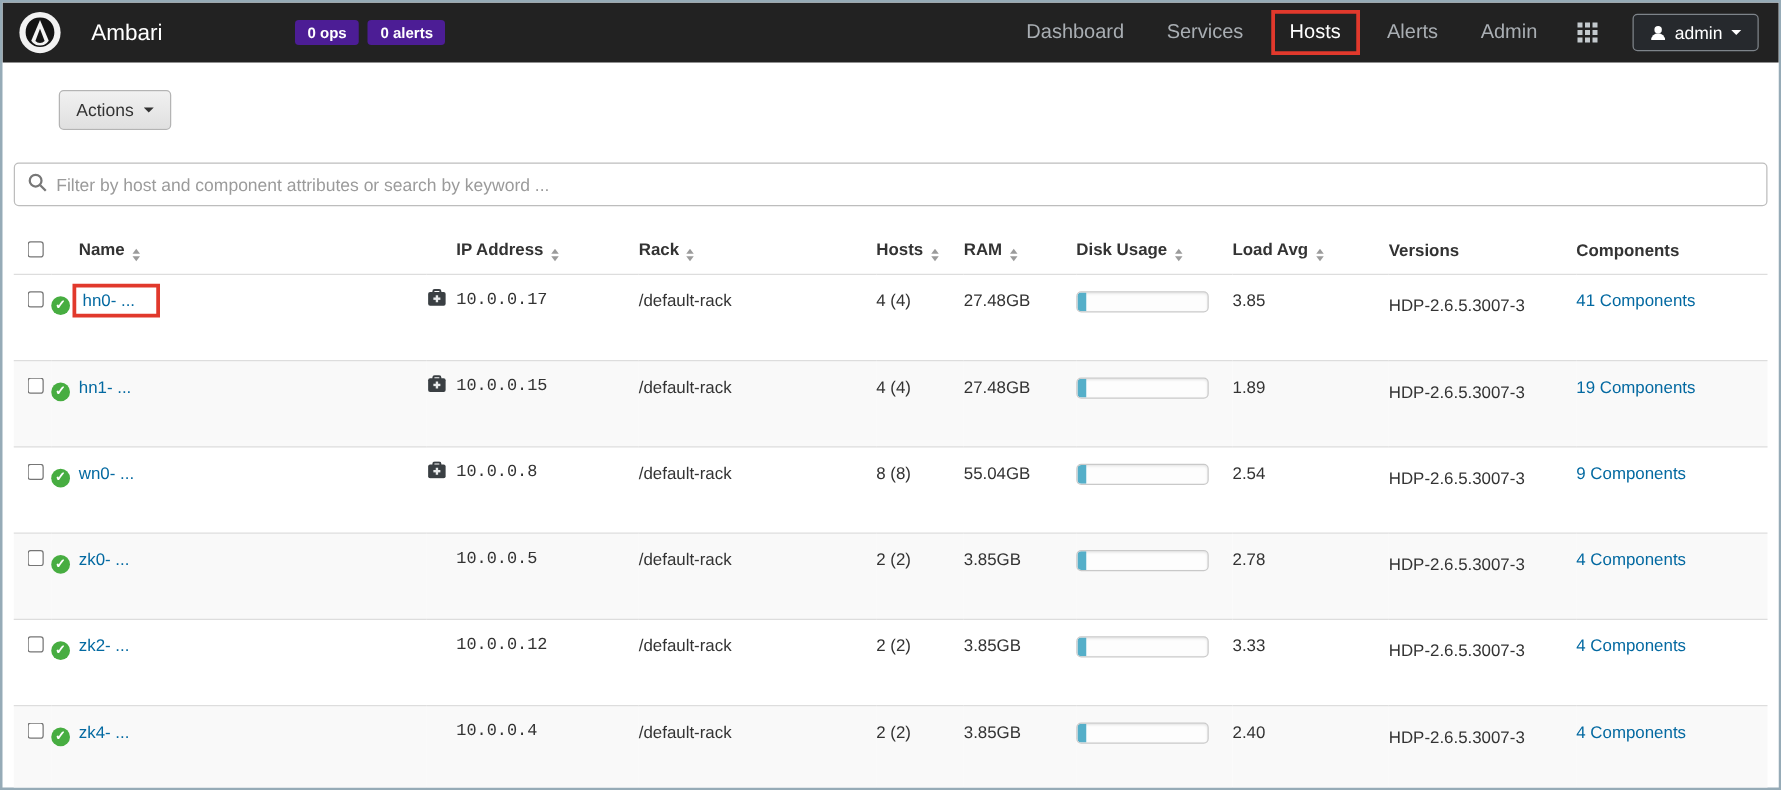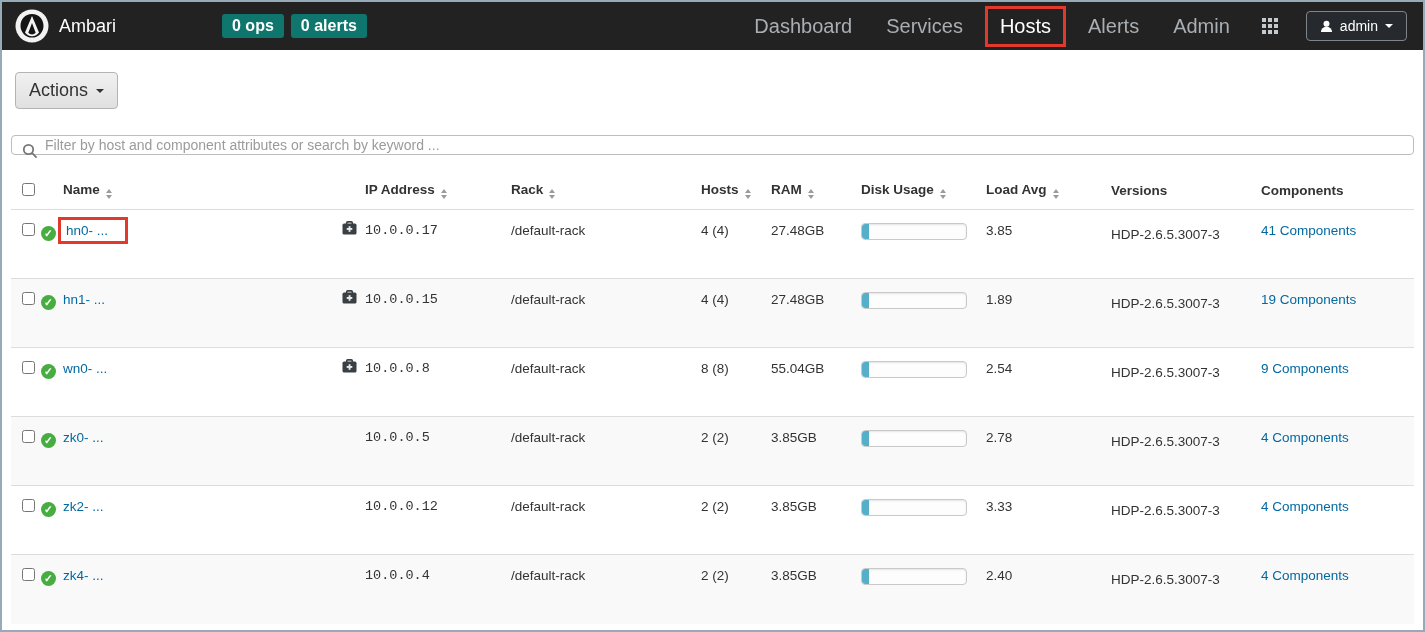--- a/index.html
+++ b/index.html
@@ -7,37 +7,37 @@
   body{
     background:#fff;
     border:2px solid #96abb7;
     font-family:"Liberation Sans",sans-serif;
     overflow:hidden;
     position:relative;
   }
   
   .navbar{height:48px;background:#222;display:flex;align-items:center;padding:0 16px 0 13px;}
   .logo{width:34px;height:34px;flex:none;display:block;}
-  .brand-name{color:#fff;font-size:18px;margin-left:10px;}
+  .brand-name{color:#fff;font-size:18px;margin-left:24px;}
   .badges{display:flex;align-items:center;gap:7px;margin-left:106px;}
-  .badge{background:#0f766e;color:#fff;font-size:16px;font-weight:bold;padding:3px 10px;border-radius:3px;cursor:pointer;}
+  .badge{background:#4c1d95;color:#fff;font-size:12px;font-weight:bold;padding:3px 10px;border-radius:3px;cursor:pointer;}
   .nav-right{margin-left:auto;display:flex;align-items:center;}
   #nav-items{display:flex;align-items:center;gap:10px;}
-  .nav-item{color:#a9aeb3;font-size:20px;padding:9px 12px;cursor:pointer;white-space:nowrap;}
+  .nav-item{color:#a9aeb3;font-size:16px;padding:9px 12px;cursor:pointer;white-space:nowrap;}
   .nav-item.active{color:#fff;}
   .nav-item.boxed{border:3px solid #e1392c;padding:6px 12px;}
   .grid-icon{display:grid;grid-template-columns:repeat(3,4px);gap:2px;margin:0 16px 0 20px;cursor:pointer;}
   .grid-icon i{width:4px;height:4px;background:#c3c9cd;display:block;}
   .user-btn{display:flex;align-items:center;gap:7px;background:#26292d;border:1px solid #7e848a;border-radius:4px;color:#fff;font-size:14px;padding:6px 13px;margin-left:12px;cursor:pointer;}
   .caret{width:0;height:0;border-left:4px solid transparent;border-right:4px solid transparent;border-top:4px solid currentColor;display:inline-block;}
   
-  .actions-btn{display:inline-flex;align-items:center;gap:8px;margin:22px 0 0 13px;background:linear-gradient(#f1f1f1,#e0e0e0);border:1px solid #b4b4b4;border-radius:4px;color:#333;font-size:18px;padding:7px 13px;cursor:pointer;}
+  .actions-btn{display:inline-flex;align-items:center;gap:8px;margin:22px 0 0 45px;background:linear-gradient(#f1f1f1,#e0e0e0);border:1px solid #b4b4b4;border-radius:4px;color:#333;font-size:14px;padding:7px 13px;cursor:pointer;}
   
   .filter-wrap{position:relative;margin:26px 9px 0;}
-  .filter-input{width:100%;height:20px;border:1px solid #bdbdbd;border-radius:4px;padding:0 10px 0 33px;font-size:14px;color:#555;outline:none;background:#fff;}
+  .filter-input{width:100%;height:35px;border:1px solid #bdbdbd;border-radius:4px;padding:0 10px 0 33px;font-size:14px;color:#555;outline:none;background:#fff;}
   .filter-input::placeholder{color:#9b9b9b;}
   .search-icon{position:absolute;left:11px;top:8px;width:16px;height:16px;}
   
   .table-wrap{margin:17px 9px 0;}
   table{width:100%;border-collapse:collapse;table-layout:fixed;color:#333;font-size:13.5px;}
   th{text-align:left;font-weight:bold;font-size:13.5px;padding:10px 6px 10px 0;border-bottom:1px solid #ddd;white-space:nowrap;}
   th.col-check{padding-left:11px;}
   th.col-name{padding-left:22px;}
   th.col-ip{padding-left:24px;}
   tbody td{border-top:1px solid #ddd;vertical-align:top;padding:13px 6px 0 0;height:69px;}

